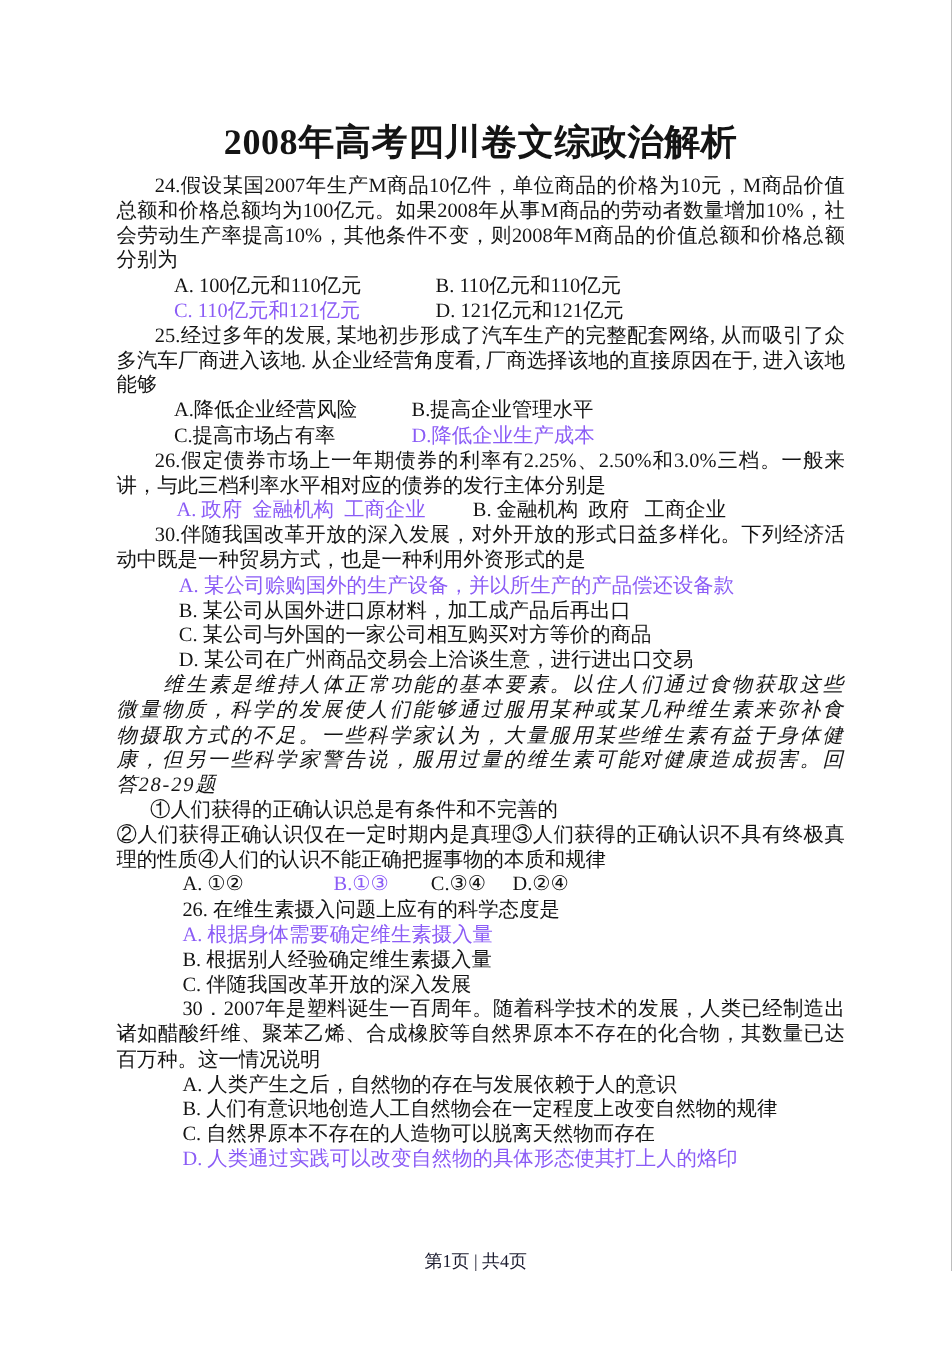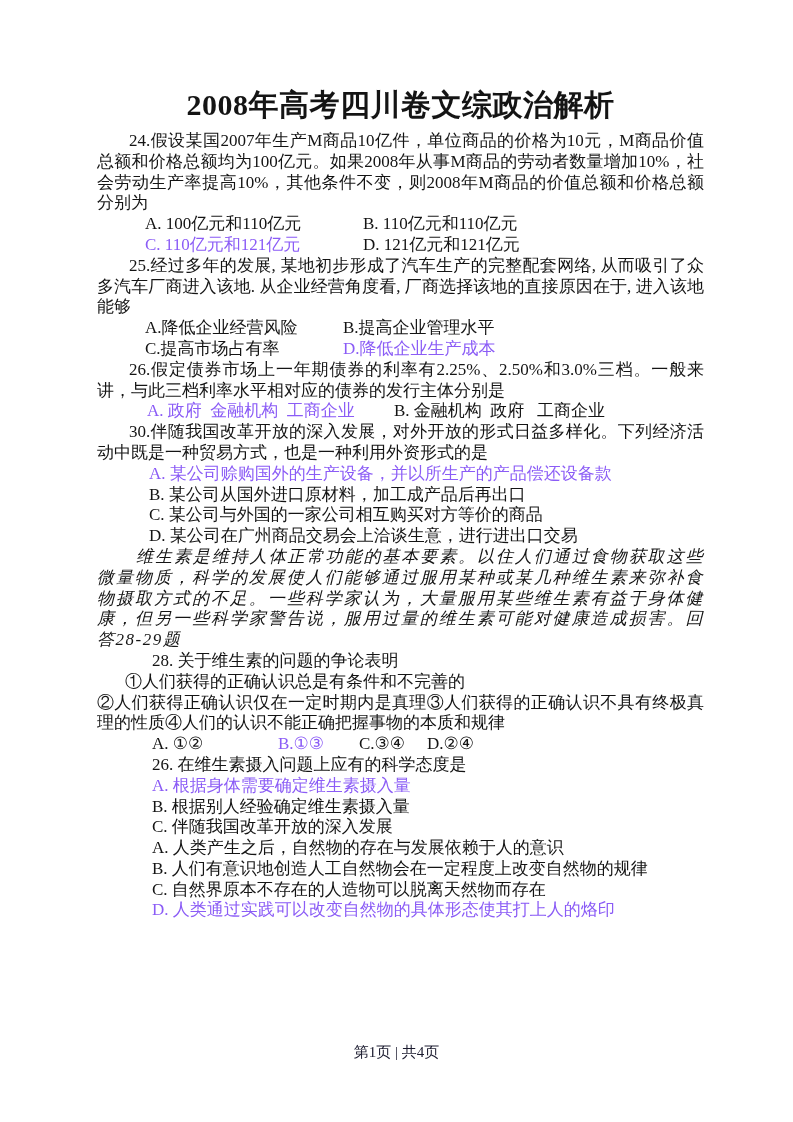--- a/index.html
+++ b/index.html
@@ -7,21 +7,21 @@
     position:relative;
     width:793px;height:1122px;
     background:#ffffff;
     margin:0 auto;
     font-family:"Liberation Serif","DejaVu Serif",serif;
     color:#141414;
     overflow:hidden;
   }
   .content{
     position:absolute;
-    left:97px;top:88px;
+    left:97px;top:102px;
     width:607px;
   }
   .title{
     margin:0 0 9px 0;
     font-size:30px;
     line-height:34px;
     font-weight:bold;
     text-align:center;
     letter-spacing:0.5px;
     white-space:nowrap;
@@ -88,30 +88,30 @@
     <p class="body-text opt-row px50"><span class="cell w247 red">A. 政府  金融机构  工商企业</span><span class="cell">B. 金融机构  政府   工商企业</span></p>
 
     <p class="body-text stem-a">30.伴随我国改革开放的深入发展，对外开放的形式日益多样化。下列经济活动中既是一种贸易方式，也是一种利用外资形式的是</p>
     <p class="body-text opt-row px52 red">A. 某公司赊购国外的生产设备，并以所生产的产品偿还设备款</p>
     <p class="body-text opt-row px52">B. 某公司从国外进口原材料，加工成产品后再出口</p>
     <p class="body-text opt-row px52">C. 某公司与外国的一家公司相互购买对方等价的商品</p>
     <p class="body-text opt-row px52">D. 某公司在广州商品交易会上洽谈生意，进行进出口交易</p>
 
     <p class="body-text passage">维生素是维持人体正常功能的基本要素。以住人们通过食物获取这些微量物质，科学的发展使人们能够通过服用某种或某几种维生素来弥补食物摄取方式的不足。一些科学家认为，大量服用某些维生素有益于身体健康，但另一些科学家警告说，服用过量的维生素可能对健康造成损害。回答28-29题</p>
 
-    <p class="body-text stem-b">28. 关于维生素的问题的争论表明</p>
     <p class="body-text px28">①人们获得的正确认识总是有条件和不完善的</p>
     <p class="body-text">②人们获得正确认识仅在一定时期内是真理③人们获得的正确认识不具有终极真理的性质④人们的认识不能正确把握事物的本质和规律</p>
     <p class="body-text opt-row px55"><span class="cell w126">A. ①②</span><span class="cell w81 red">B.①③</span><span class="cell w68">C.③④</span><span class="cell">D.②④</span></p>
 
     <p class="body-text stem-b">26. 在维生素摄入问题上应有的科学态度是</p>
     <p class="body-text opt-row px55 red">A. 根据身体需要确定维生素摄入量</p>
     <p class="body-text opt-row px55">B. 根据别人经验确定维生素摄入量</p>
     <p class="body-text opt-row px55">C. 伴随我国改革开放的深入发展</p>
 
+    <p class="body-text stem-b">30．2007年是塑料诞生一百周年。随着科学技术的发展，人类已经制造出诸如醋酸纤维、聚苯乙烯、合成橡胶等自然界原本不存在的化合物，其数量已达百万种。这一情况说明</p>
     <p class="body-text opt-row px55">A. 人类产生之后，自然物的存在与发展依赖于人的意识</p>
     <p class="body-text opt-row px55">B. 人们有意识地创造人工自然物会在一定程度上改变自然物的规律</p>
     <p class="body-text opt-row px55">C. 自然界原本不存在的人造物可以脱离天然物而存在</p>
     <p class="body-text opt-row px55 red">D. 人类通过实践可以改变自然物的具体形态使其打上人的烙印</p>
 
   </div>
 
   <div class="footer">第1页 | 共4页</div>
 </div>
 

